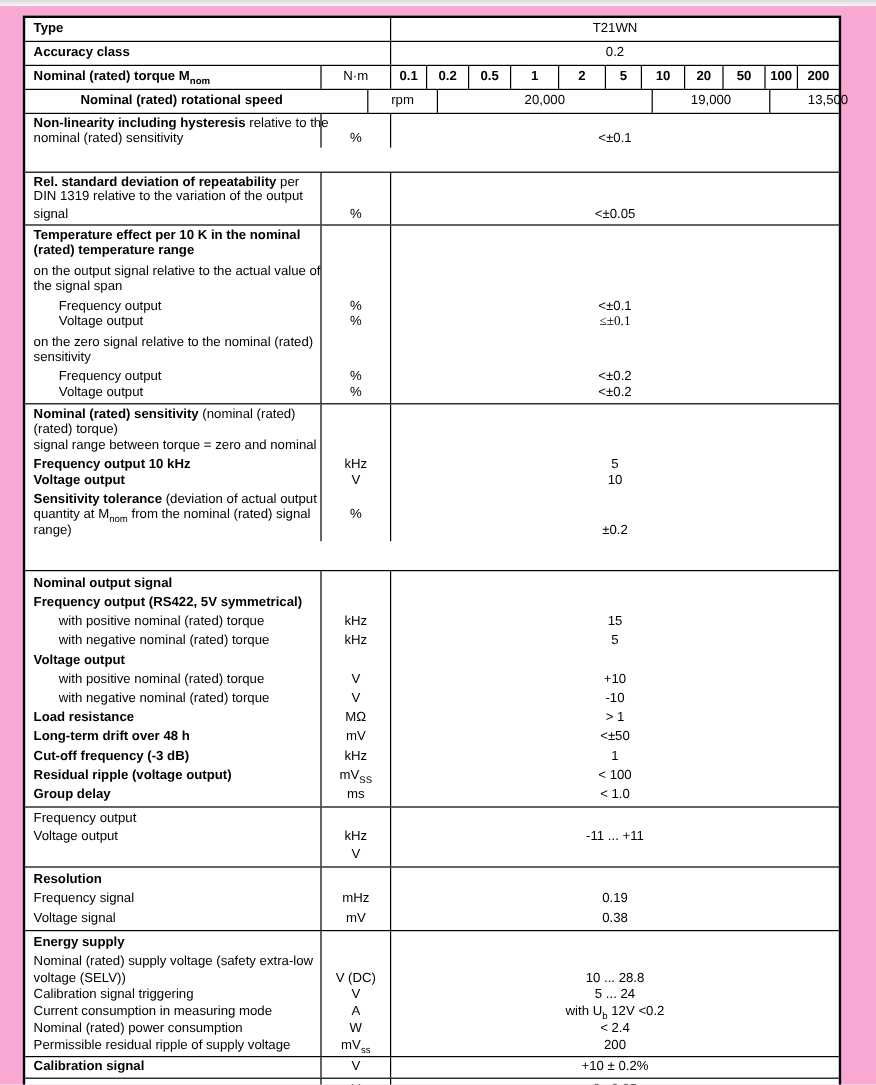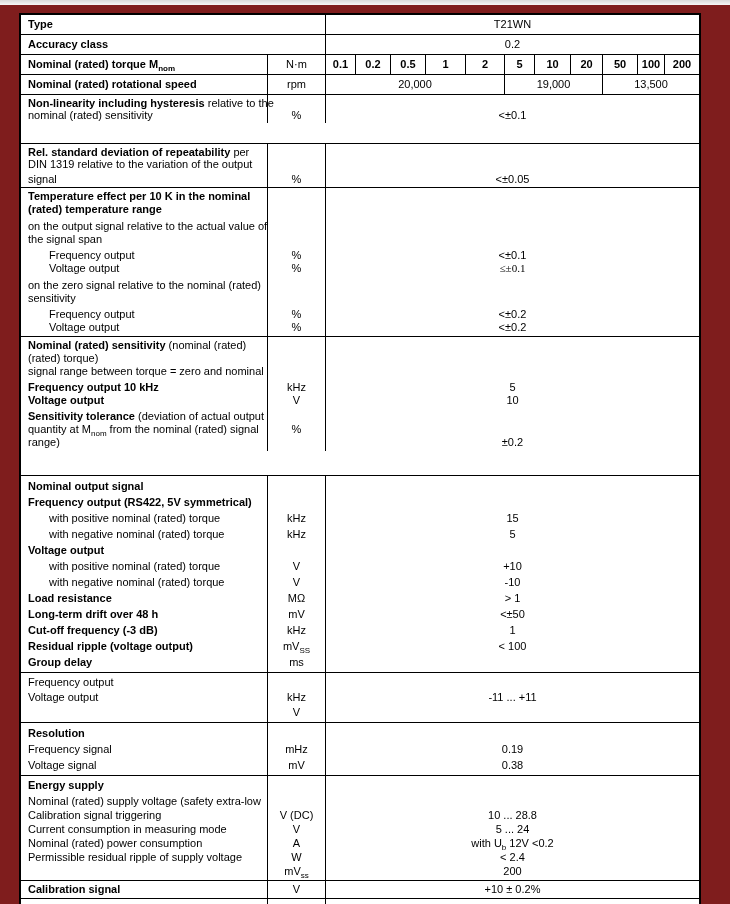--- a/index.html
+++ b/index.html
@@ -1,19 +1,19 @@
 <!DOCTYPE html>
 <html><head>
 <meta charset="utf-8">
 <style>
   html,body{margin:0;padding:0;background:#ffffff;}
   .sheet{
     position:relative;
     width:730px;height:904px;
-    background:#7f1d1d;
+    background:#f9a8d4;
     font-family:"Liberation Sans","DejaVu Sans",sans-serif;
     font-size:11px;color:#000;
     overflow:hidden;
   }
   .top-edge{
     position:absolute;left:0;top:0;width:730px;height:5px;
     background:linear-gradient(#d9d9d9,#f7f7f7);
   }
   .tbl{
     position:absolute;left:19px;top:13px;width:682px;
@@ -55,21 +55,21 @@
         <div class="c ctr bl b">0.5</div>
         <div class="c ctr bl b">1</div>
         <div class="c ctr bl b">2</div>
         <div class="c ctr bl b">5</div>
         <div class="c ctr bl b">10</div>
         <div class="c ctr bl b">20</div>
         <div class="c ctr bl b">50</div>
         <div class="c ctr bl b">100</div>
         <div class="c ctr bl b">200</div>
       </div>
-      <div class="row hr bt" style="grid-template-columns: 246px 58px 179px 98px 97px;">
+      <div class="row hr bt" style="grid-template-columns: 246px 58px 179px 98px 97px; padding-left: 39px;">
         <div class="c labpad"><span class="b">Nominal (rated) rotational speed</span></div>
         <div class="c ctr bl">rpm</div>
         <div class="c ctr bl">20,000</div>
         <div class="c ctr bl">19,000</div>
         <div class="c ctr bl">13,500</div>
       </div>
       <div class="row bt" style="grid-template-columns: 246px 58px 374px;">
         <div class="c sc">
           <div class="line lline" style="height: 12px; line-height: 12px;"><span class="b">Non-linearity including hysteresis</span><span> relative to the</span></div>
           <div class="line lline" style="height: 12px; line-height: 12px;">nominal (rated) sensitivity</div>
@@ -204,20 +204,21 @@
           <div class="line ctr" style="height: 16px; line-height: 16px;"></div>
           <div class="line ctr" style="height: 16px; line-height: 16px;">15</div>
           <div class="line ctr" style="height: 16px; line-height: 16px;">5</div>
           <div class="line ctr" style="height: 16px; line-height: 16px;"></div>
           <div class="line ctr" style="height: 16px; line-height: 16px;">+10</div>
           <div class="line ctr" style="height: 16px; line-height: 16px;">-10</div>
           <div class="line ctr" style="height: 16px; line-height: 16px;">&gt; 1</div>
           <div class="line ctr" style="height: 16px; line-height: 16px;">&lt;±50</div>
           <div class="line ctr" style="height: 16px; line-height: 16px;">1</div>
           <div class="line ctr" style="height: 16px; line-height: 16px;">&lt; 100</div>
+          <div class="line ctr" style="height: 16px; line-height: 16px;">&lt; 1.0</div>
         </div>
       </div>
       <div class="row bt" style="grid-template-columns: 246px 58px 374px;">
         <div class="c sc">
           <div class="line lline" style="height: 15px; line-height: 15px;">Frequency output</div>
           <div class="line lline" style="height: 15px; line-height: 15px;">Voltage output</div>
         </div>
         <div class="c sc bl ctr">
           <div class="line ctr" style="height: 15px; line-height: 15px;"></div>
           <div class="line ctr" style="height: 15px; line-height: 15px;">kHz</div>
@@ -242,20 +243,21 @@
         <div class="c sc bl ctr">
           <div class="line ctr" style="height: 16px; line-height: 16px;"></div>
           <div class="line ctr" style="height: 16px; line-height: 16px;">0.19</div>
           <div class="line ctr" style="height: 16px; line-height: 16px;">0.38</div>
         </div>
       </div>
       <div class="row bt" style="grid-template-columns: 246px 58px 374px;">
         <div class="c sc">
           <div class="line lline" style="height: 14px; line-height: 14px;"><span class="b">Energy supply</span></div>
           <div class="line lline" style="height: 14px; line-height: 14px; margin-top: 2px;">Nominal (rated) supply voltage (safety extra-low</div>
+          <div class="line lline" style="height: 14px; line-height: 14px;">voltage (SELV))</div>
           <div class="line lline" style="height: 14px; line-height: 14px;">Calibration signal triggering</div>
           <div class="line lline" style="height: 14px; line-height: 14px;">Current consumption in measuring mode</div>
           <div class="line lline" style="height: 14px; line-height: 14px;">Nominal (rated) power consumption</div>
           <div class="line lline" style="height: 14px; line-height: 14px;">Permissible residual ripple of supply voltage</div>
         </div>
         <div class="c sc bl ctr">
           <div class="line ctr" style="height: 14px; line-height: 14px;"></div>
           <div class="line ctr" style="height: 14px; line-height: 14px; margin-top: 2px;"></div>
           <div class="line ctr" style="height: 14px; line-height: 14px;">V (DC)</div>
           <div class="line ctr" style="height: 14px; line-height: 14px;">V</div>

